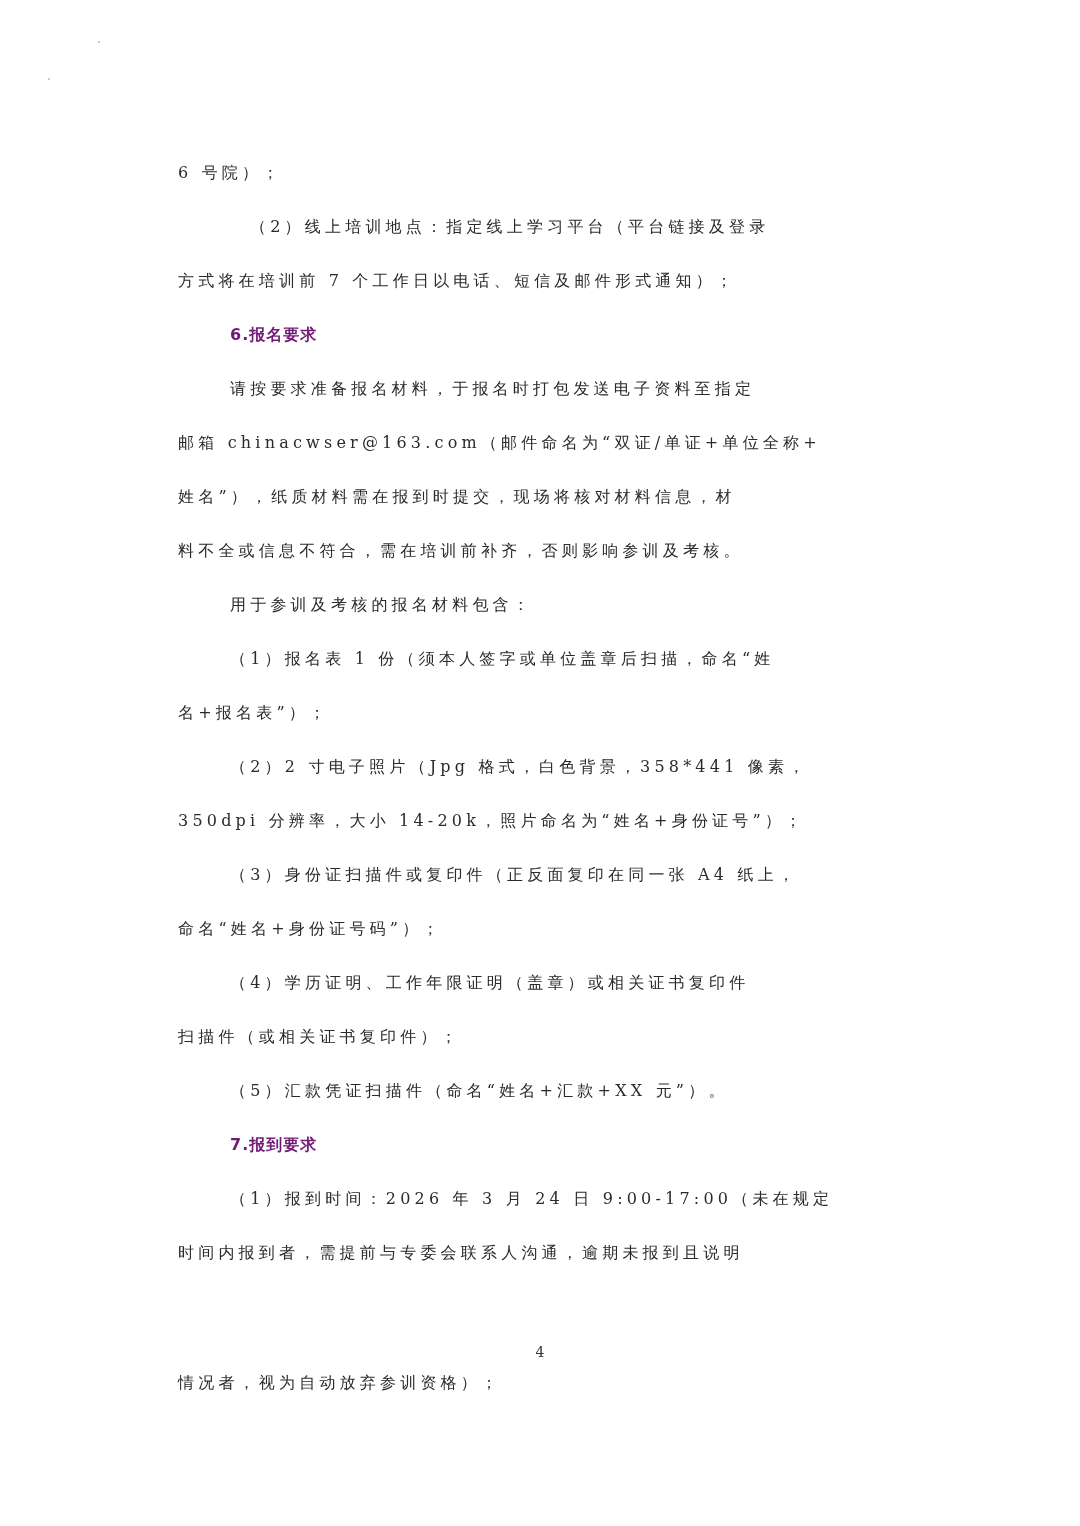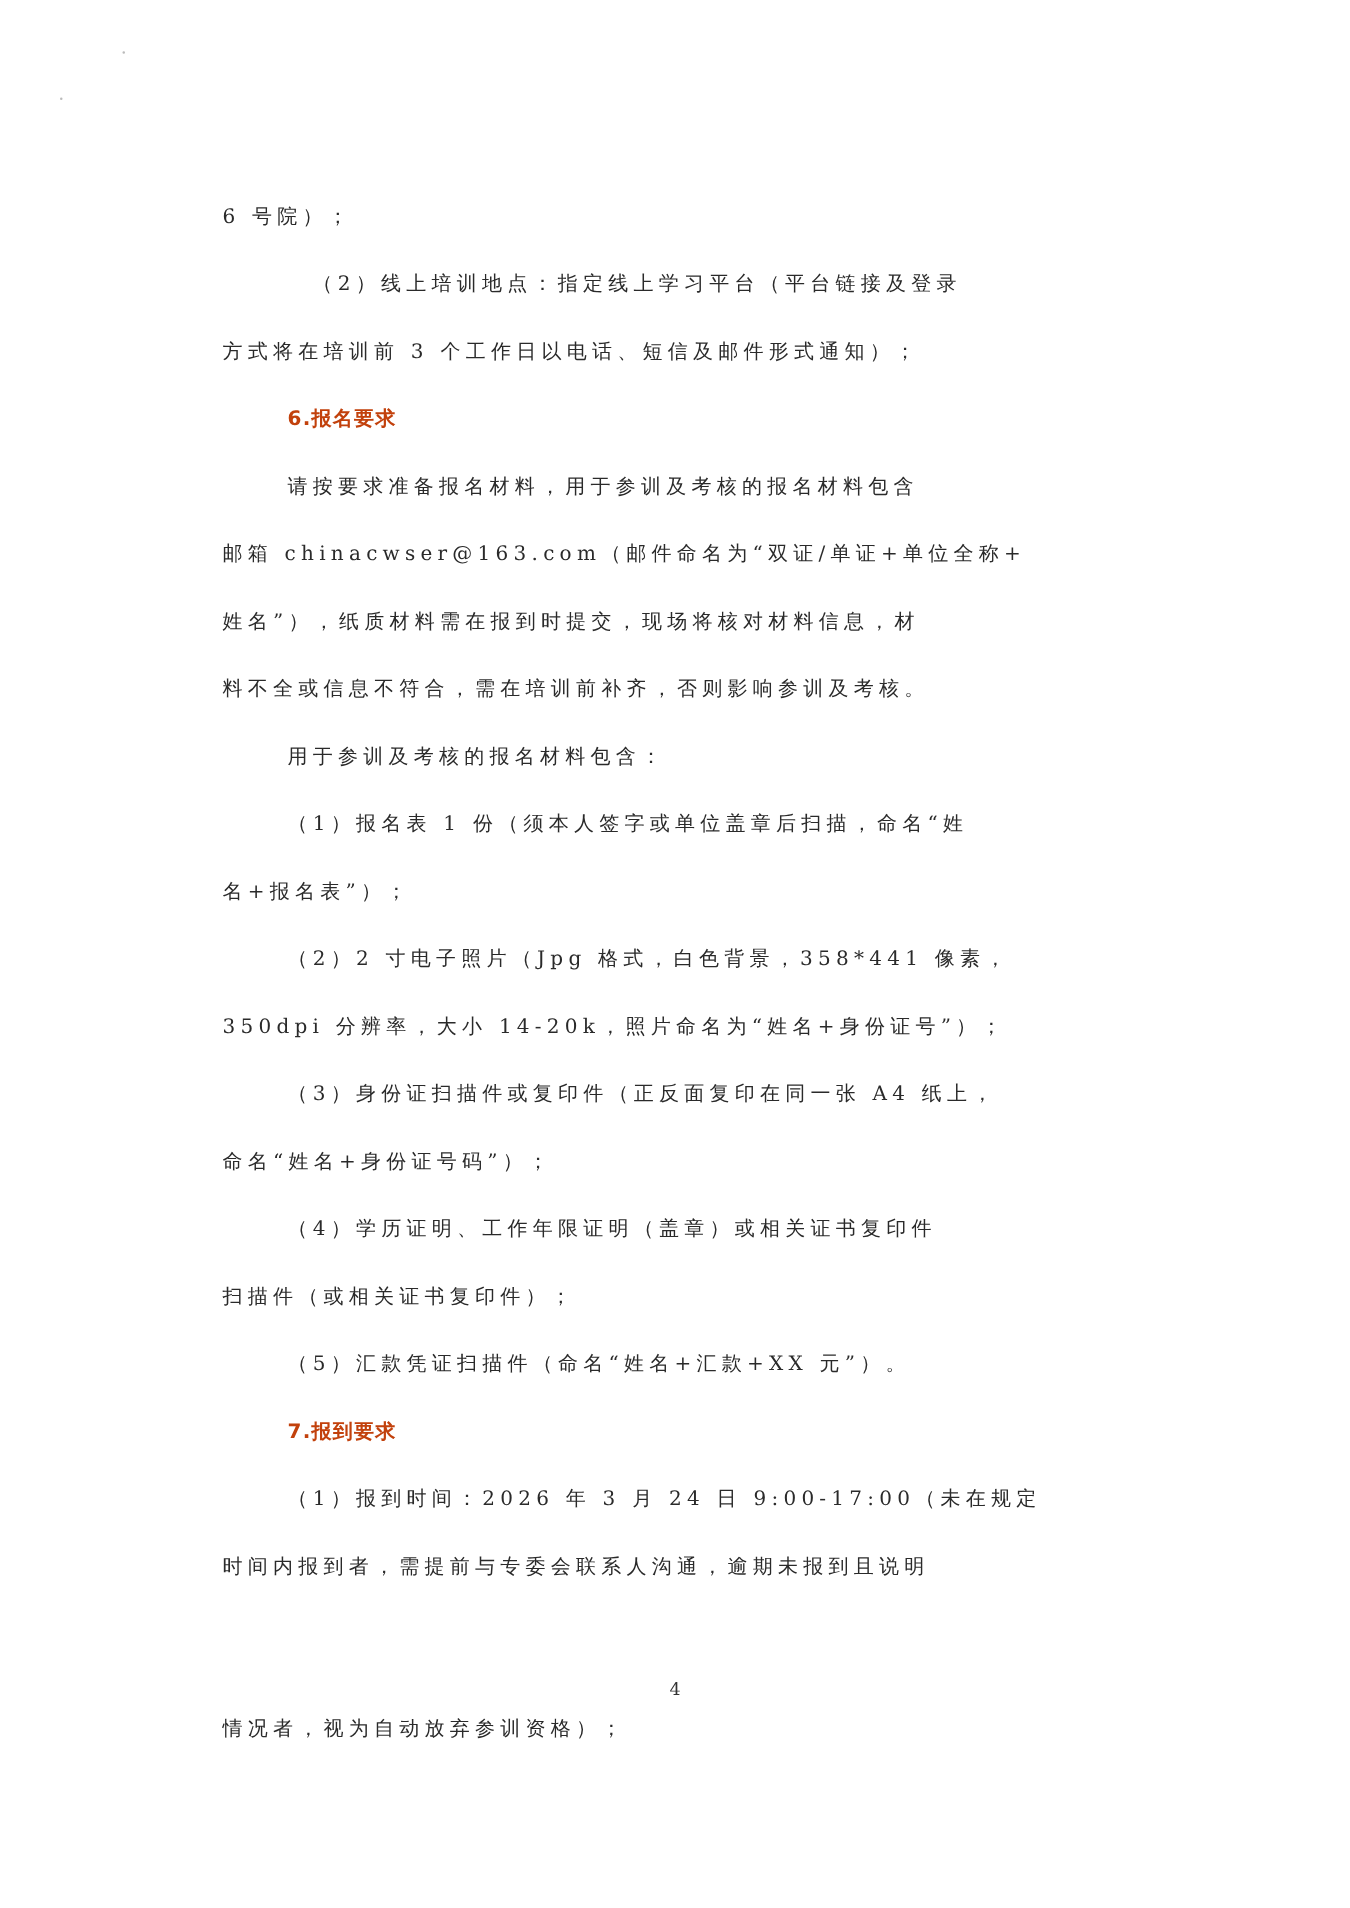--- a/index.html
+++ b/index.html
@@ -19,45 +19,45 @@
     font-size: 16px;
     line-height: 30px;
     white-space: nowrap;
     letter-spacing: 4.2px;
   }
   .indent { left: 230px; }
   .heading {
     font-family: "DejaVu Sans", "Liberation Sans", sans-serif;
     font-weight: bold;
     letter-spacing: 1px;
-    color: #c2410c;
+    color: #701a75;
   }
   .pagenum {
     position: absolute;
     left: 0; width: 1080px;
     top: 1344px;
     text-align: center;
     font-size: 14px;
     color: #333;
   }
 </style>
 </head>
 <body>
 
 <div class="speck" style="left:98px;top:41px;"></div>
 <div class="speck" style="left:48px;top:78px;"></div>
 
 <div>
   <div class="line" style="top:158px;">6 号院）；</div>
   <div class="line indent" style="top:212px;margin-left:20px;">（2）线上培训地点：指定线上学习平台（平台链接及登录</div>
-  <div class="line" style="top:266px;">方式将在培训前 3 个工作日以电话、短信及邮件形式通知）；</div>
+  <div class="line" style="top:266px;">方式将在培训前 7 个工作日以电话、短信及邮件形式通知）；</div>
 
   <div class="line indent heading" style="top:320px;">6.报名要求</div>
 
-  <div class="line indent" style="top:374px;">请按要求准备报名材料，用于参训及考核的报名材料包含</div>
+  <div class="line indent" style="top:374px;">请按要求准备报名材料，于报名时打包发送电子资料至指定</div>
   <div class="line" style="top:428px;">邮箱 chinacwser@163.com（邮件命名为“双证/单证+单位全称+</div>
   <div class="line" style="top:482px;">姓名”），纸质材料需在报到时提交，现场将核对材料信息，材</div>
   <div class="line" style="top:536px;">料不全或信息不符合，需在培训前补齐，否则影响参训及考核。</div>
   <div class="line indent" style="top:590px;">用于参训及考核的报名材料包含：</div>
   <div class="line indent" style="top:644px;">（1）报名表 1 份（须本人签字或单位盖章后扫描，命名“姓</div>
   <div class="line" style="top:698px;">名+报名表”）；</div>
   <div class="line indent" style="top:752px;">（2）2 寸电子照片（Jpg 格式，白色背景，358*441 像素，</div>
   <div class="line" style="top:806px;">350dpi 分辨率，大小 14-20k，照片命名为“姓名+身份证号”）；</div>
   <div class="line indent" style="top:860px;">（3）身份证扫描件或复印件（正反面复印在同一张 A4 纸上，</div>
   <div class="line" style="top:914px;">命名“姓名+身份证号码”）；</div>

